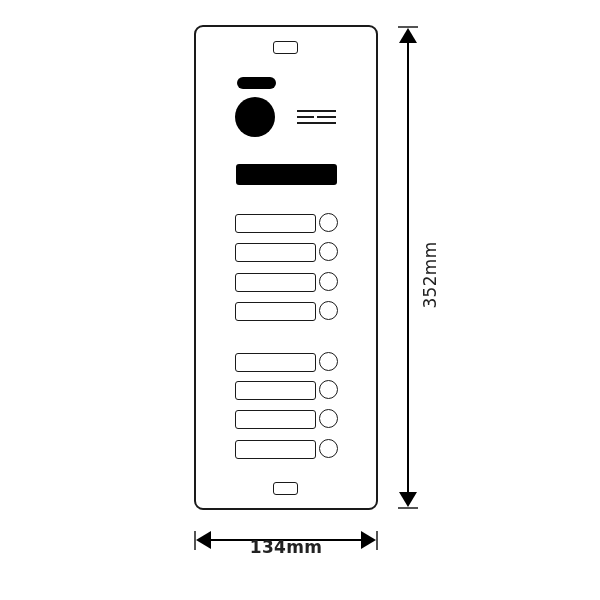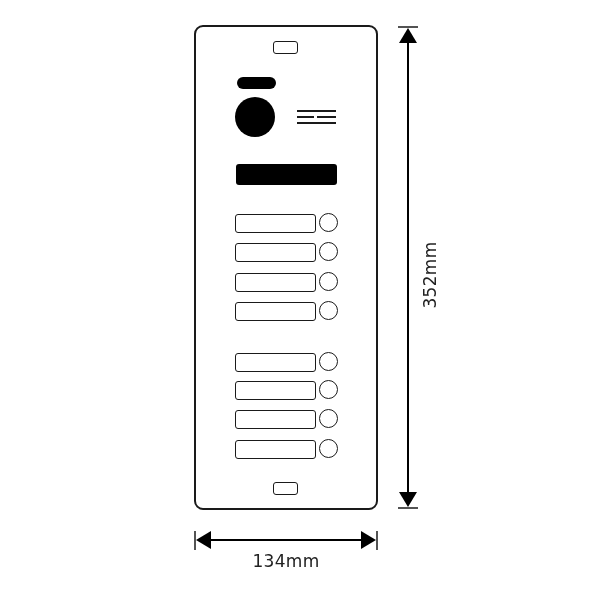--- a/index.html
+++ b/index.html
@@ -9,21 +9,21 @@
     .screw { width: 25px; height: 13px; border: 1.5px solid #1a1a1a; border-radius: 3px; background: #fff; }
     .pill { left: 237px; top: 77px; width: 39px; height: 12px; border-radius: 6px; background: #000; }
     .camera { left: 235px; top: 97px; width: 40px; height: 40px; border-radius: 50%; background: #000; }
     .speaker { left: 297px; width: 39px; height: 2px; }
     .speaker .seg { position: absolute; top: 0; height: 2px; background: #1a1a1a; }
     .display { left: 236px; top: 164px; width: 101px; height: 21px; background: #000; border-radius: 3px; }
     .slot { left: 235px; width: 81px; height: 19px; border: 1.6px solid #1a1a1a; border-radius: 3px; background: #fff; }
     .btn { left: 319px; width: 19px; height: 19px; border: 1.6px solid #1a1a1a; border-radius: 50%; background: #fff; }
     .dim-label { font-size: 17px; color: #222; letter-spacing: 0.3px; }
     .vlabel { left: 430px; top: 275px; transform-origin: center center; transform: translate(-50%, -50%) rotate(-90deg); white-space: nowrap; }
-    .hlabel { left: 286px; top: 551px; transform: translateX(-50%); white-space: nowrap; }
+    .hlabel { left: 286px; top: 537px; transform: translateX(-50%); white-space: nowrap; font-weight: bold; }
   </style>
 </head>
 <body>
 
 <div class="abs panel"></div>
 
 <div class="abs screw" style="left:273px; top:41px;"></div>
 
 <div class="abs pill"></div>
 

